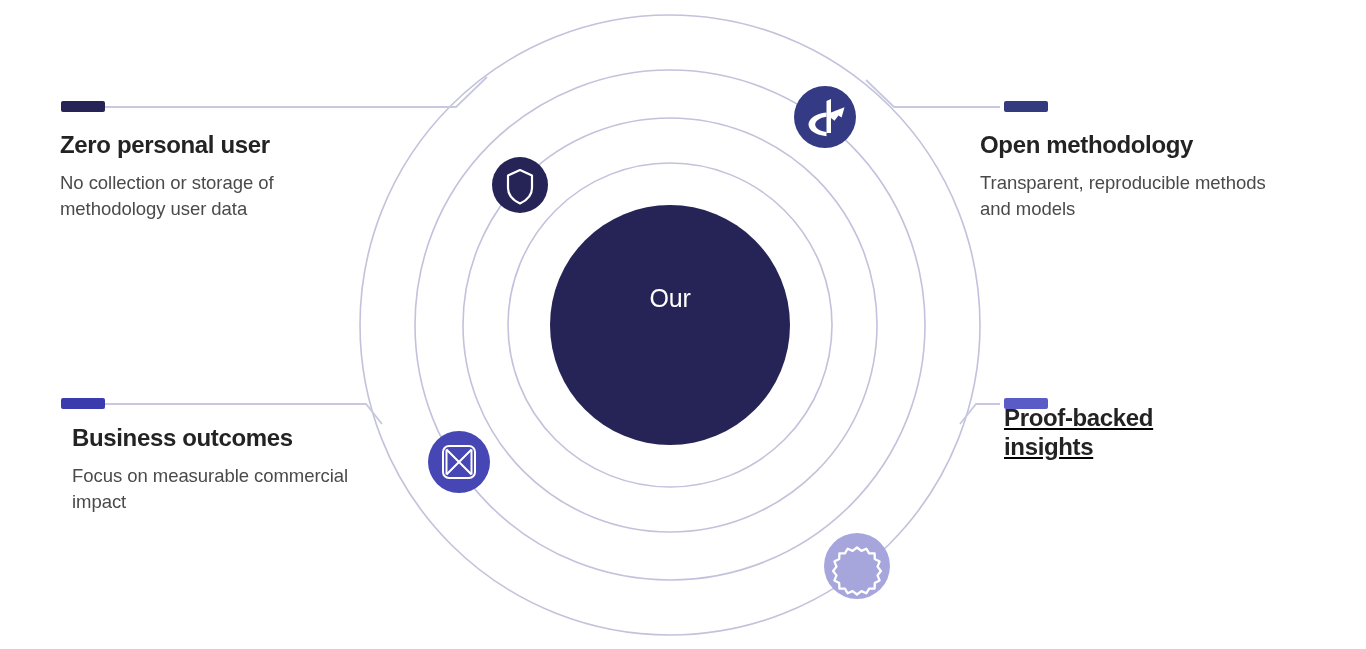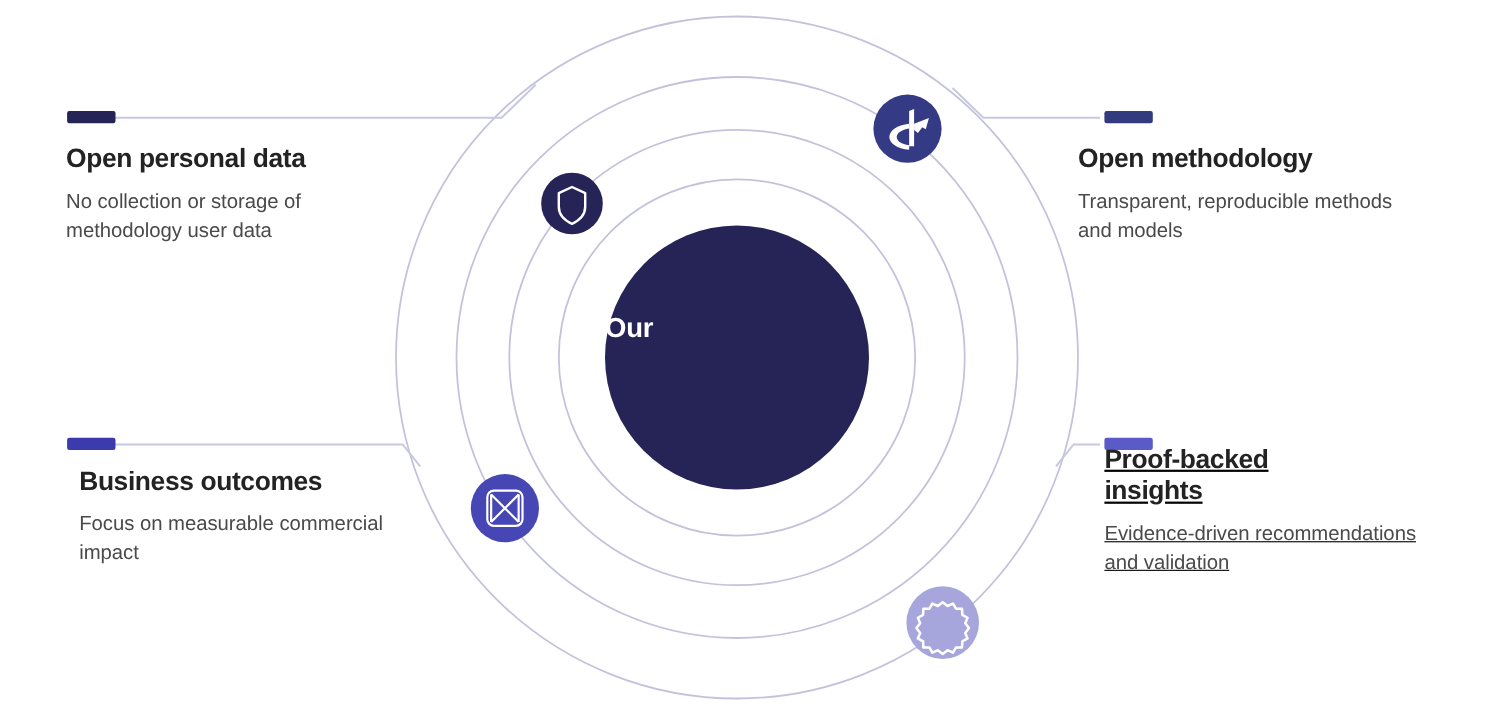--- a/index.html
+++ b/index.html
@@ -29,24 +29,24 @@
     width: 1366px;
     height: 649px;
     display: block;
   }
   
   .center-label {
     position: absolute;
     left: 550px;
     top: 283px;
     width: 240px;
-    text-align: left;
+    text-align: center;
     color: #ffffff;
     font-size: 25px;
-    font-weight: bold;
+    font-weight: normal;
     line-height: 1.22;
     letter-spacing: -0.2px;
     pointer-events: none;
   }
   
   .label-block {
     position: absolute;
     width: 300px;
   }
   .label-block.tl { left: 60px;  top: 131px; }
@@ -134,32 +134,31 @@
       <path d="M 857 547.5 L 861.4 550.9 L 866.4 548.7 L 869.1 553.4 L 874.6 553.4 L 874.8 558.9 L 879.6 561.6 L 877.5 566.6 L 880.9 571 L 877.5 575.4 L 879.6 580.4 L 874.8 583.1 L 874.6 588.6 L 869.1 588.6 L 866.4 593.3 L 861.4 591.1 L 857 594.5 L 852.6 591.1 L 847.6 593.3 L 844.9 588.6 L 839.4 588.6 L 839.2 583.1 L 834.4 580.4 L 836.5 575.4 L 833.1 571 L 836.5 566.6 L 834.4 561.6 L 839.2 558.9 L 839.4 553.4 L 844.9 553.4 L 847.6 548.7 L 852.6 550.9 Z" fill="none" stroke="#ffffff" stroke-width="2.3" stroke-linejoin="round"></path>
     </g>
 
   </svg>
 
   <div class="center-label">
     <div>Our</div>
   </div>
 
   <div class="label-block tl">
-    <p class="label-title">Open personal data</p>
+    <p class="label-title">Zero personal user</p>
     <p class="label-desc">No collection or storage of methodology user data</p>
   </div>
 
   <div class="label-block bl">
     <p class="label-title">Business outcomes</p>
     <p class="label-desc">Focus on measurable commercial impact</p>
   </div>
 
   <div class="label-block tr">
     <p class="label-title">Open methodology</p>
     <p class="label-desc">Transparent, reproducible methods and models</p>
   </div>
 
   <div class="label-block br">
     <p class="label-title">Proof-backed insights</p>
-    <p class="label-desc">Evidence-driven recommendations and validation</p>
   </div>
 
 </div>
 
 </body></html>

